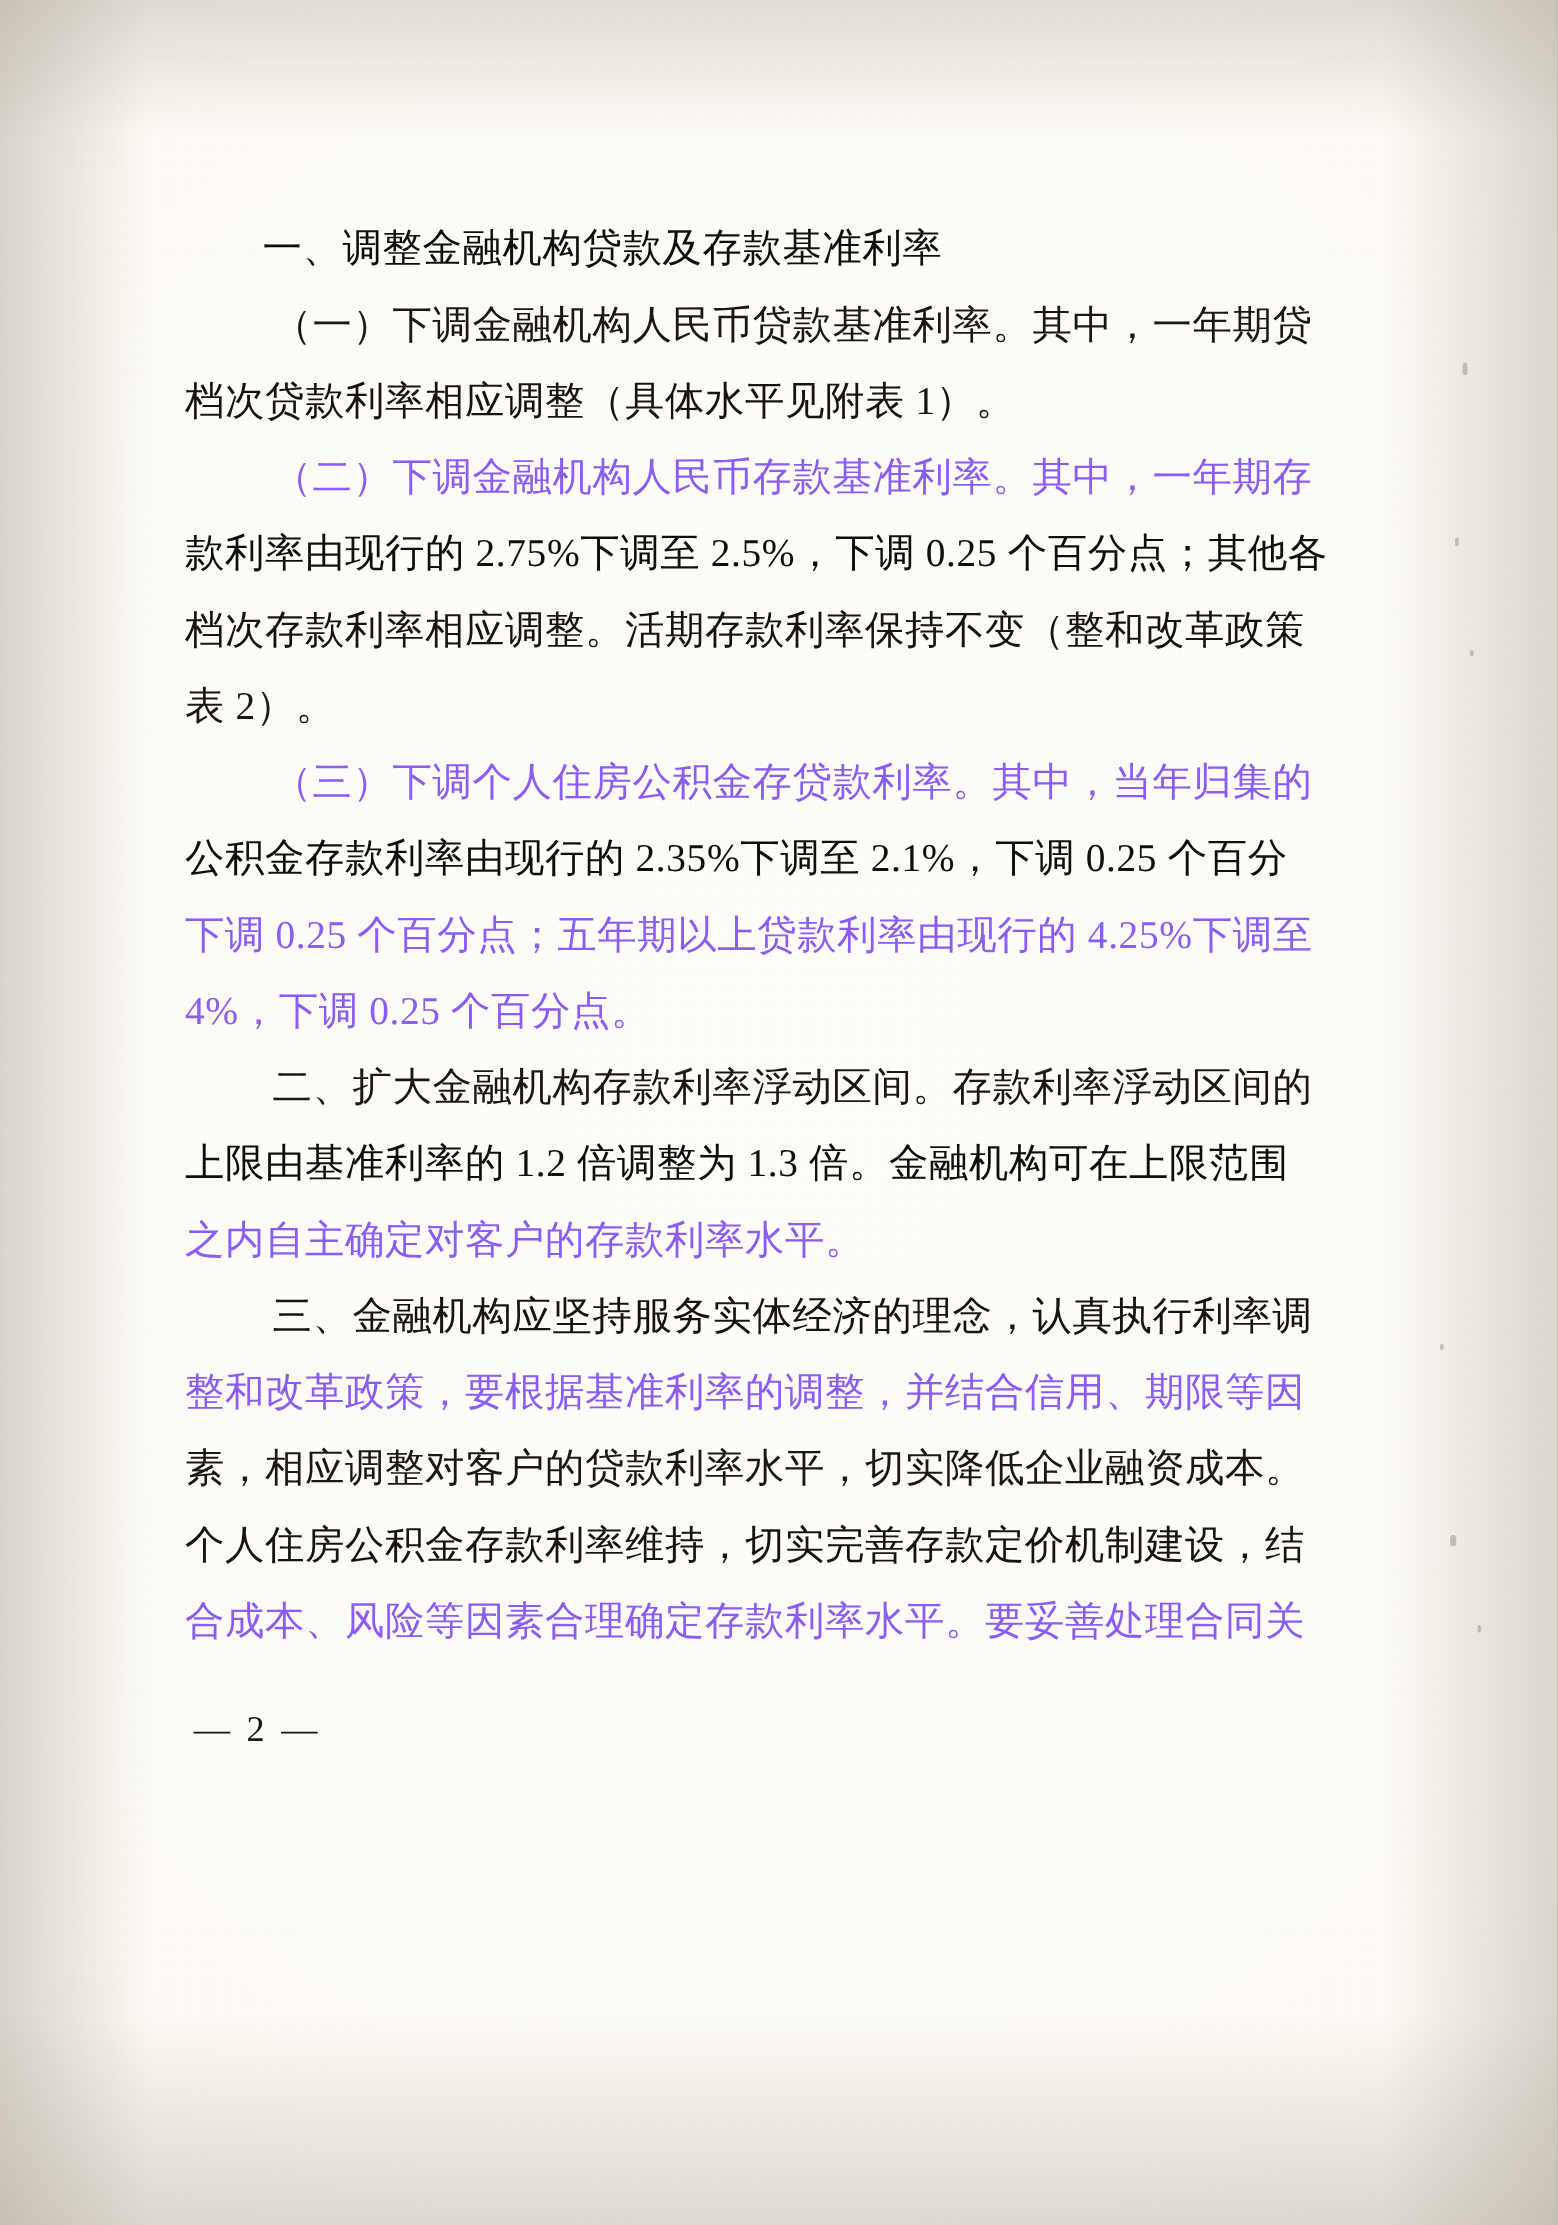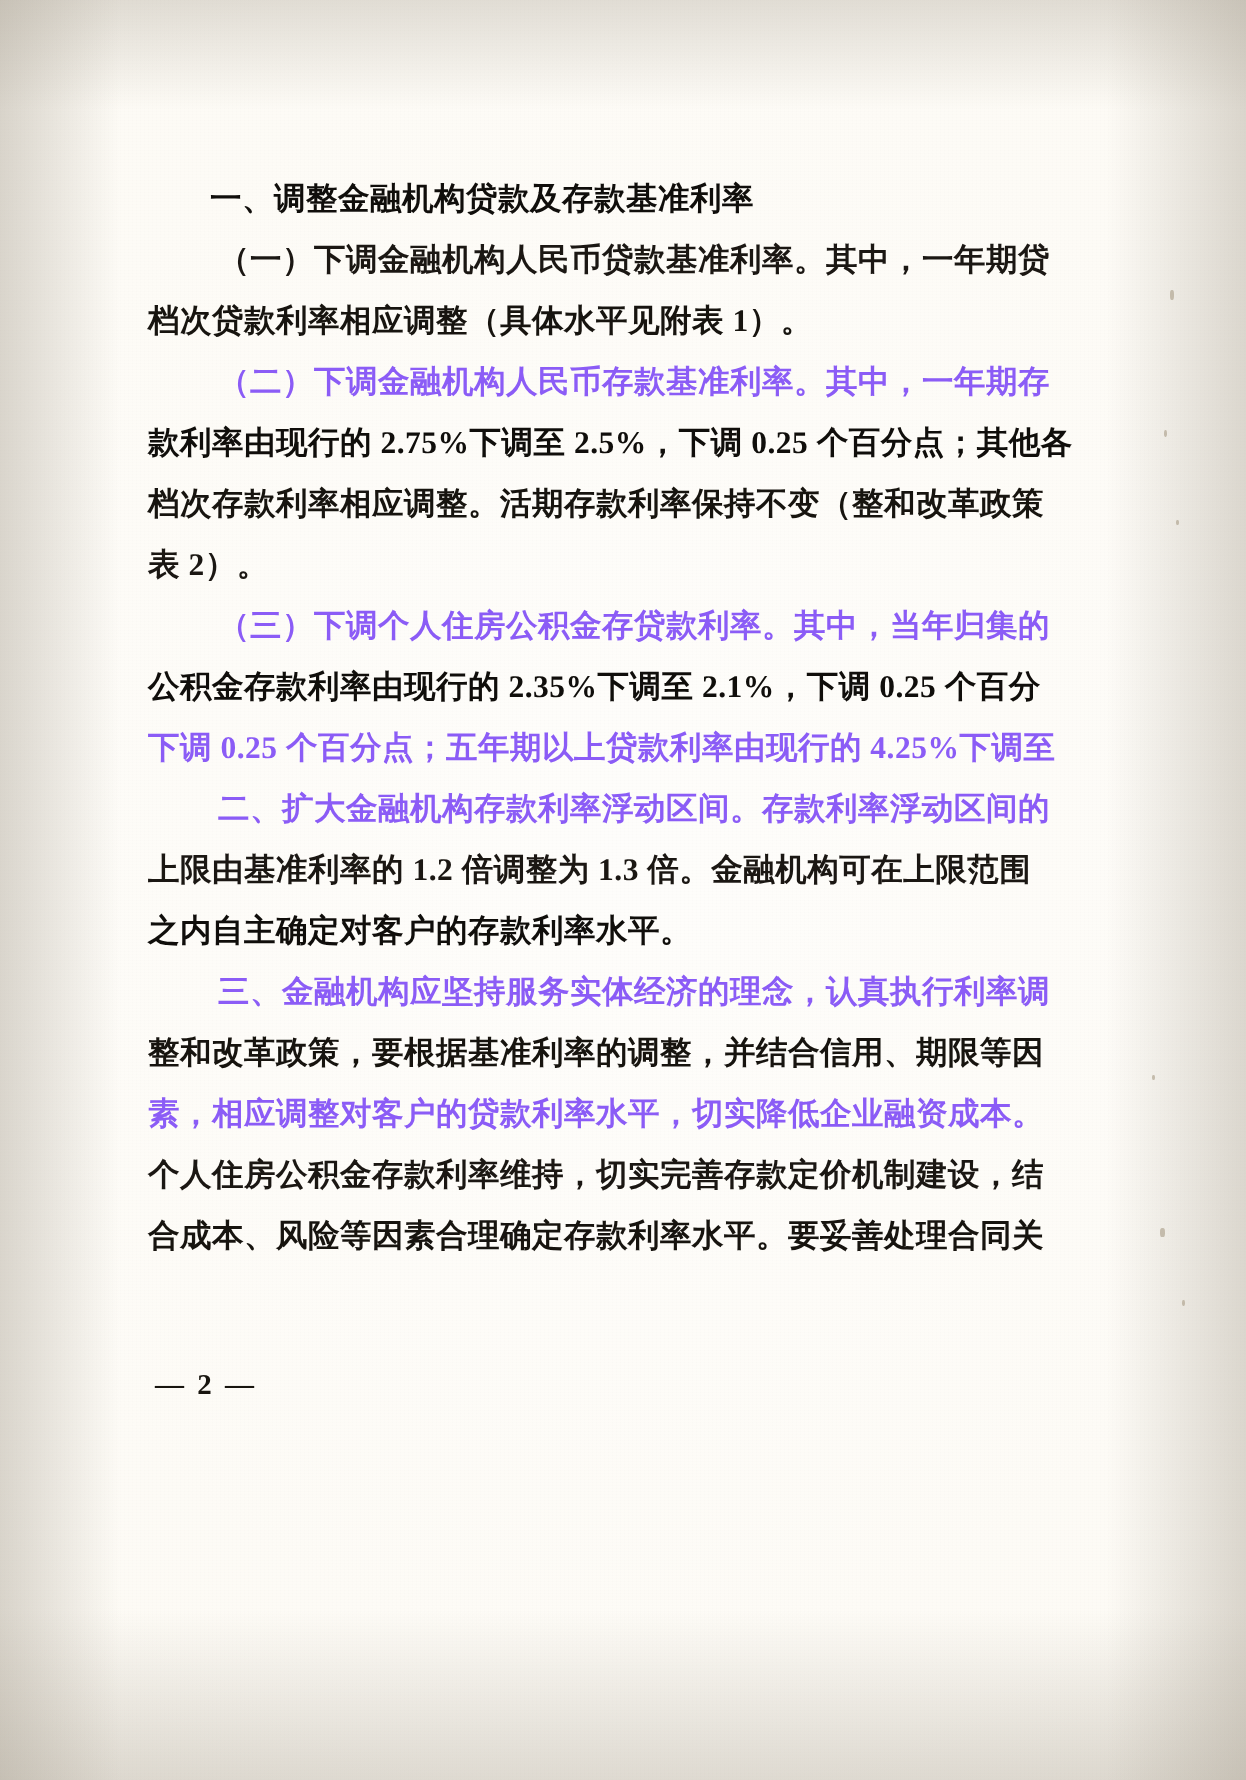--- a/index.html
+++ b/index.html
@@ -9,21 +9,20 @@
     background: #8a8a8a;
   }
   .page {
     position: relative;
     width: 1246px;
     height: 1780px;
     margin: 0 auto;
     background: #fdfbf6;
     overflow: hidden;
     font-family: "Liberation Serif", "DejaVu Serif", serif;
-    font-weight: bold;
   }
 
   
   .paper-tint {
     position: absolute;
     inset: 0;
     background:
       radial-gradient(ellipse 120% 95% at 50% 48%,
          rgba(255,255,255,0.55) 0%,
          rgba(253,250,243,0.25) 55%,
@@ -132,20 +131,21 @@
     <div class="line indent-1">一、调整金融机构贷款及存款基准利率</div>
     <div class="line indent-2">（一）下调金融机构人民币贷款基准利率。其中，一年期贷</div>
     <div class="line">档次贷款利率相应调整（具体水平见附表 1）。</div>
     <div class="line indent-2">（二）下调金融机构人民币存款基准利率。其中，一年期存</div>
     <div class="line">款利率由现行的 2.75%下调至 2.5%，下调 0.25 个百分点；其他各</div>
     <div class="line">档次存款利率相应调整。活期存款利率保持不变（整和改革政策</div>
     <div class="line">表 2）。</div>
     <div class="line indent-2">（三）下调个人住房公积金存贷款利率。其中，当年归集的</div>
     <div class="line">公积金存款利率由现行的 2.35%下调至 2.1%，下调 0.25 个百分</div>
     <div class="line">下调 0.25 个百分点；五年期以上贷款利率由现行的 4.25%下调至</div>
+    <div class="line">4%，下调 0.25 个百分点。</div>
     <div class="line indent-2">二、扩大金融机构存款利率浮动区间。存款利率浮动区间的</div>
     <div class="line">上限由基准利率的 1.2 倍调整为 1.3 倍。金融机构可在上限范围</div>
     <div class="line">之内自主确定对客户的存款利率水平。</div>
     <div class="line indent-2">三、金融机构应坚持服务实体经济的理念，认真执行利率调</div>
     <div class="line">整和改革政策，要根据基准利率的调整，并结合信用、期限等因</div>
     <div class="line">素，相应调整对客户的贷款利率水平，切实降低企业融资成本。</div>
     <div class="line">个人住房公积金存款利率维持，切实完善存款定价机制建设，结</div>
     <div class="line">合成本、风险等因素合理确定存款利率水平。要妥善处理合同关</div>
   </div>
 

